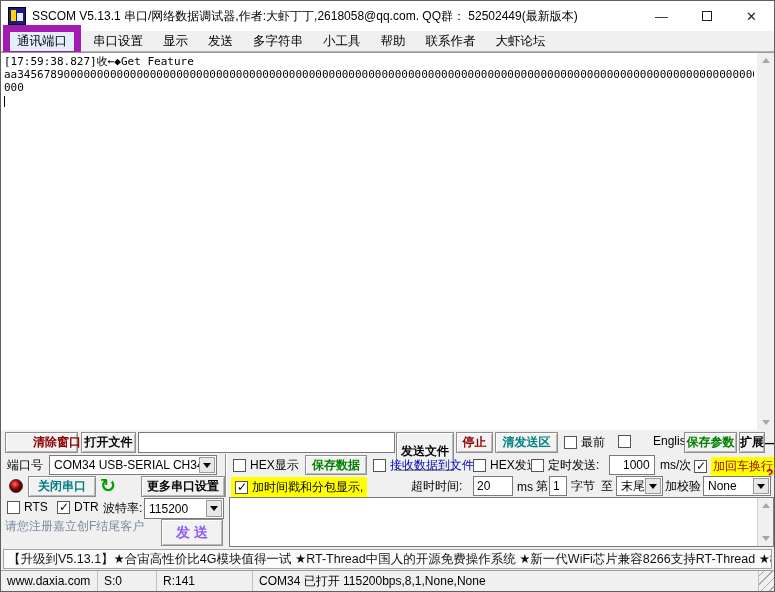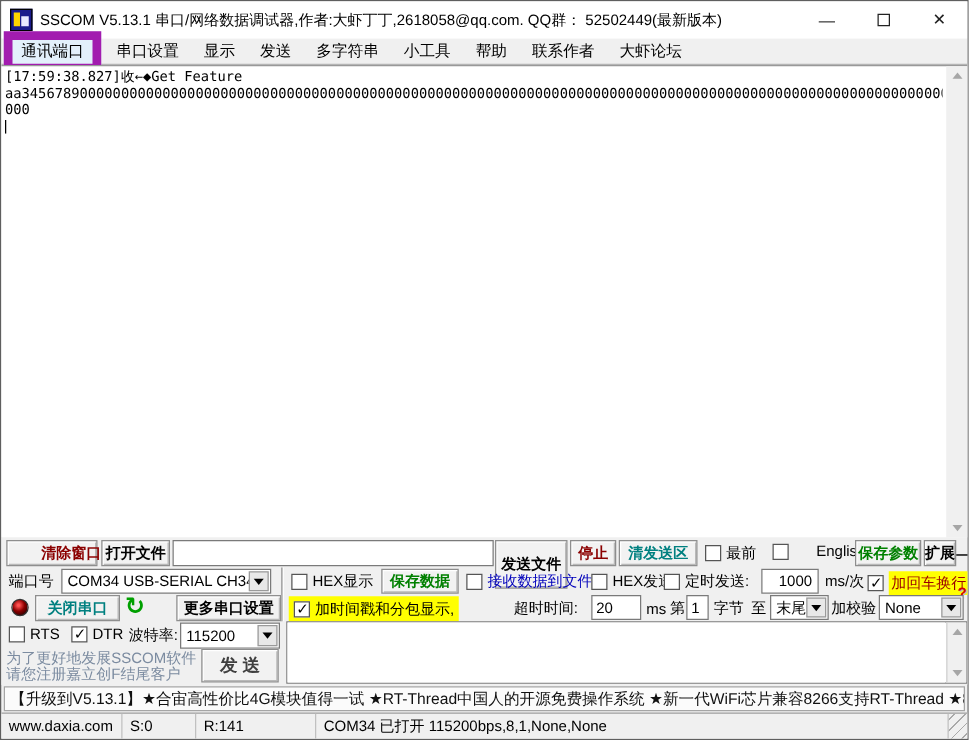--- a/index.html
+++ b/index.html
@@ -200,24 +200,23 @@
     </div>
     <div class="label" style="left:102px;top:68px;height:21px;">波特率:</div>
     <div class="combo" style="left:143px;top:68px;width:80px;height:21px;">
       <span>115200</span>
       <span class="dd-btn">
           <span class="dd-tri"></span>
         </span>
     </div>
 
     <div class="promo" style="left:4px;top:90px;">
-      <div>为了更好地发展SSCOM软件</div>
       <div>请您注册嘉立创F结尾客户</div>
     </div>
-    <div class="btn" style="left:160px;top:89px;width:62px;height:27px;color:#404040;font-weight:bold;font-size:14px;">发  送</div>
+    <div class="btn" style="left:160px;top:89px;width:62px;height:27px;color:#8b5cf6;font-weight:bold;font-size:14px;">发  送</div>
 
     <div class="send-wrap" style="left:228px;top:67px;width:545px;height:50px;">
       <textarea class="send-ta" style=""></textarea>
       <div class="send-scroll">
         <div class="scroll-arrow arrow-up"></div>
         <div class="scroll-arrow arrow-down"></div>
       </div>
     </div>
   </div>
 

